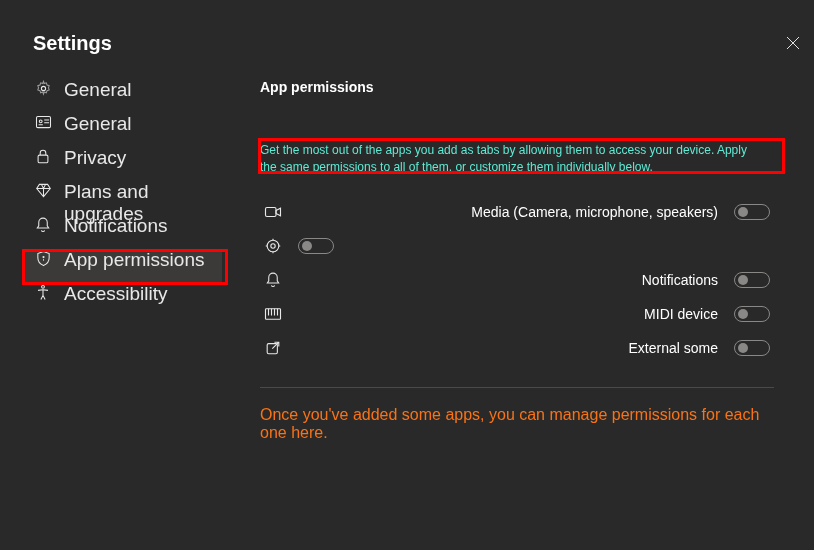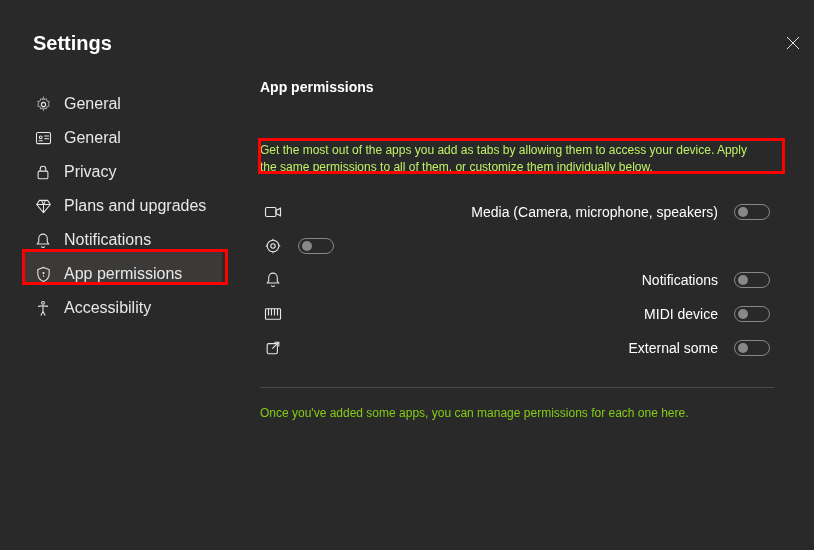--- a/index.html
+++ b/index.html
@@ -30,26 +30,26 @@
     .main {
       display: flex;
     }
     .sidebar {
       width: 228px;
       padding-left: 24px;
       padding-right: 6px;
     }
     .sidebar-item {
       display: flex;
-      align-items: flex-end;
+      align-items: flex-start;
       gap: 12px;
       height: 34px;
       padding: 0 10px;
       color: #e8e8e8;
-      font-size: 16px;
+      font-size: 19px;
       cursor: pointer;
       border-radius: 2px;
     }
     .sidebar-item.active {
       background: #3b3a39;
     }
     .sidebar-item .icon {
       width: 18px;
       height: 18px;
       display: flex;
@@ -72,21 +72,21 @@
       padding-right: 40px;
     }
     .section-title {
       font-size: 14px;
       font-weight: 700;
       color: #ffffff;
       margin-bottom: 6px;
     }
     .section-desc {
       font-size: 12px;
-      color: #bef264;
+      color: #5eead4;
       line-height: 1.45;
       margin-bottom: 18px;
       max-width: 500px;
       margin-top: 47px;
     }
     .perm-row {
       display: flex;
       align-items: center;
       gap: 16px;
       height: 34px;
@@ -134,22 +134,22 @@
       height: 36px;
       border: 3px solid #ff0000;
       pointer-events: none;
     }
     .divider {
       border: none;
       border-top: 1px solid #4a4a4a;
       margin: 22px 0 18px 0;
     }
     .footer-text {
-      font-size: 12px;
-      color: #84cc16;
+      font-size: 16px;
+      color: #f97316;
     }
     svg { stroke: currentColor; fill: none; }
   </style>
 </head>
 <body>
 
 <div class="header">
   <div class="page-title">Settings</div>
 </div>
 

